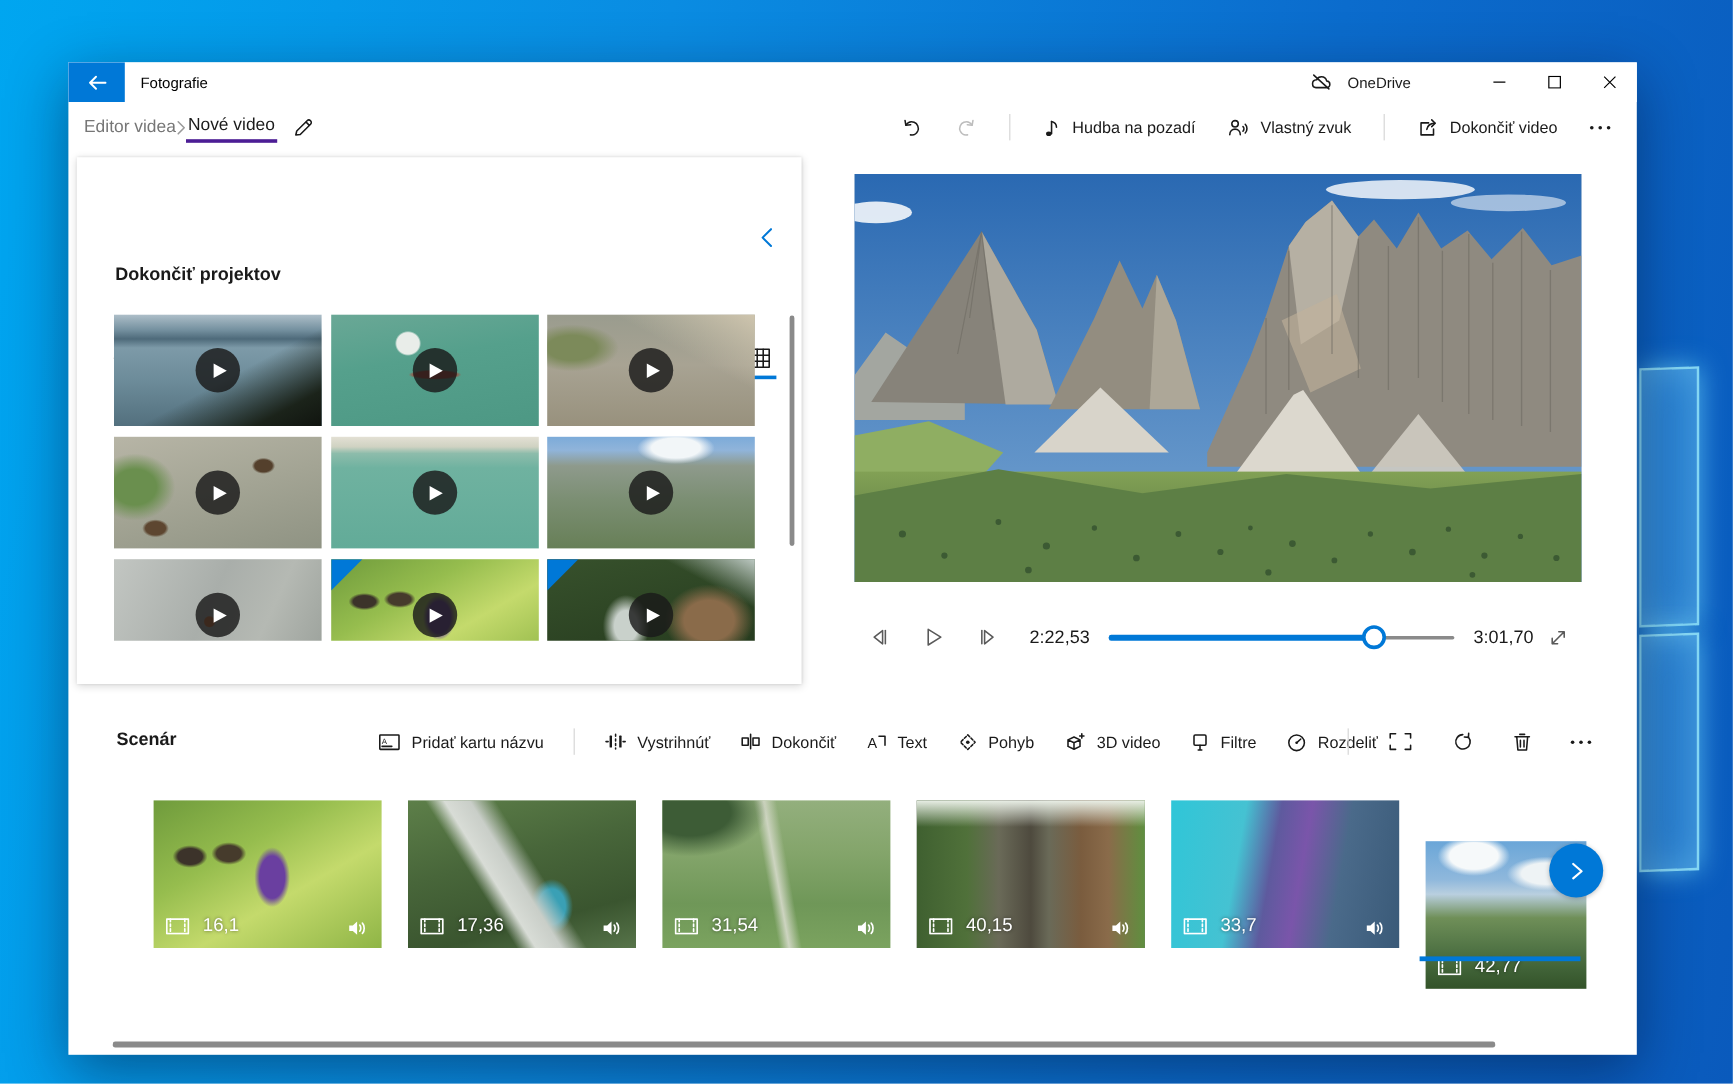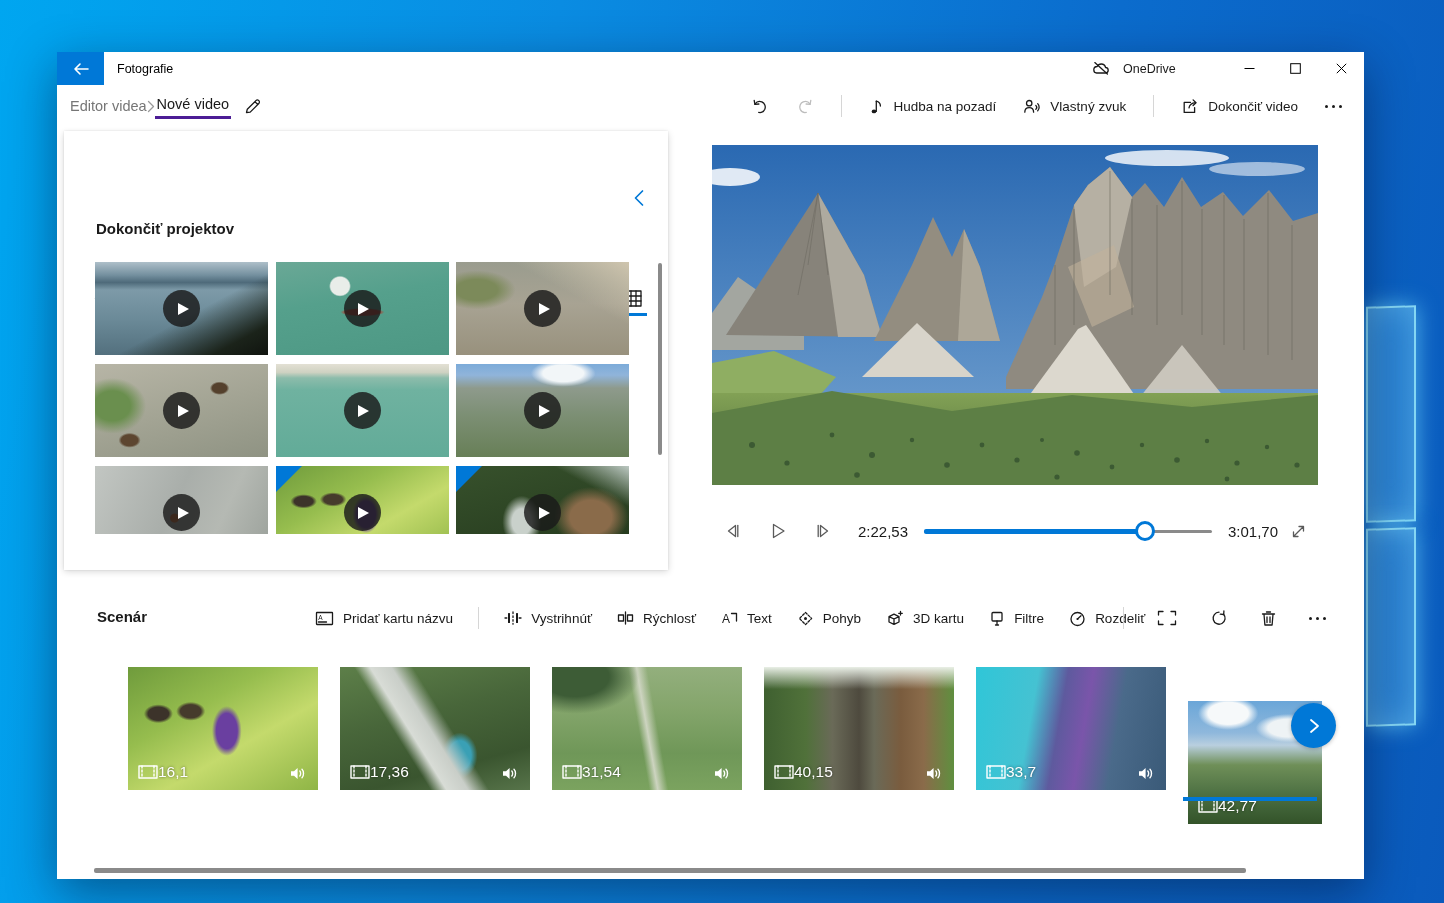--- a/index.html
+++ b/index.html
@@ -115,21 +115,21 @@
   
   .sb-header{position:absolute;left:0;top:548px;width:100%;height:36px;}
   .sb-title{position:absolute;left:40px;top:8px;font-size:15px;font-weight:700;color:#1a1a1a;}
   .sb-toolbar{position:absolute;left:258px;top:0;height:36px;display:flex;align-items:center;gap:25px;}
   .sb-btn{display:flex;align-items:center;gap:9px;font-size:13.5px;color:#1a1a1a;white-space:nowrap;}
   .sb-right{position:absolute;right:38px;top:0;height:36px;display:flex;align-items:center;gap:33px;}
 
   .clips{position:absolute;left:71px;top:615px;height:140px;display:flex;gap:22px;}
   .clip{position:relative;width:190px;height:123px;overflow:hidden;flex:none;}
   .clip.cut{width:134px;margin-top:34px;}
-  .clip-meta{position:absolute;left:10px;bottom:9px;display:flex;align-items:center;gap:0;text-align:right;}
+  .clip-meta{position:absolute;left:10px;bottom:9px;display:flex;align-items:center;gap:11px;text-align:right;}
   .clip-dur{font-size:15.5px;color:#fff;text-shadow:0 0 3px rgba(0,0,0,.55);}
   .clip-audio{position:absolute;right:10px;bottom:9px;}
   .clip-underline{position:absolute;left:1126px;top:745px;width:134px;height:4px;background:#0078d7;}
   .next-btn{position:absolute;left:1234px;top:651px;width:45px;height:45px;border-radius:50%;
     background:#0078d7;display:flex;align-items:center;justify-content:center;box-shadow:0 1px 4px rgba(0,0,0,.25);}
 
   .c-bridge{background:
     linear-gradient(58deg, rgba(222,226,222,0) 34%, #d8dcd6 40%, #c9cec8 48%, rgba(222,226,222,0) 56%),
     radial-gradient(ellipse 12% 24% at 63% 72%, #3aa0b5 50%, rgba(58,160,181,0) 78%),
     linear-gradient(165deg,#5d7f49 0%,#48663a 40%,#3a552f 75%,#57744a 100%);}
@@ -456,42 +456,42 @@
           <path class="ic" d="M2.8 8 H1 M17 8 H15.2"></path>
         </svg>
         <span>Vystrihnúť</span>
       </span>
       <span class="sb-btn">
         <svg width="17" height="16" viewBox="0 0 17 16">
           <rect class="ic" x="1.5" y="5" width="5" height="6"></rect>
           <rect class="ic" x="10.5" y="5" width="5" height="6"></rect>
           <path class="ic" d="M8.5 2 V14"></path>
         </svg>
-        <span>Rýchlosť</span>
+        <span>Dokončiť</span>
       </span>
       <span class="sb-btn">
         <svg width="17" height="16" viewBox="0 0 17 16">
           <text x="1" y="13" font-size="12" font-family="Liberation Sans, sans-serif" fill="#1a1a1a" stroke="none">A</text>
           <path class="ic" d="M10.5 3.5 H15.5 V11"></path>
         </svg>
         <span>Text</span>
       </span>
       <span class="sb-btn">
         <svg width="17" height="17" viewBox="0 0 17 17">
           <rect class="ic" x="4.2" y="4.2" width="8.6" height="8.6" transform="rotate(45 8.5 8.5)" stroke-dasharray="2.2 1.6"></rect>
           <circle cx="8.5" cy="8.5" r="1.5" fill="#1a1a1a"></circle>
         </svg>
         <span>Pohyb</span>
       </span>
       <span class="sb-btn">
         <svg width="18" height="17" viewBox="0 0 18 17">
           <path class="ic" d="M8 4.2 L13 6.6 V12 L8 14.4 L3 12 V6.6 Z M3 6.6 L8 9 L13 6.6 M8 9 V14.4"></path>
           <path class="ic" d="M14.5 1.5 V5.1 M12.7 3.3 H16.3"></path>
         </svg>
-        <span>3D kartu</span>
+        <span>3D video</span>
       </span>
       <span class="sb-btn">
         <svg width="16" height="17" viewBox="0 0 16 17">
           <rect class="ic" x="3" y="2.5" width="10" height="8.5" rx="1"></rect>
           <path class="ic" d="M8 11 V15 M6.5 15 H9.5"></path>
         </svg>
         <span>Filtre</span>
       </span>
       <span class="sb-btn">
         <svg width="17" height="17" viewBox="0 0 17 17">

